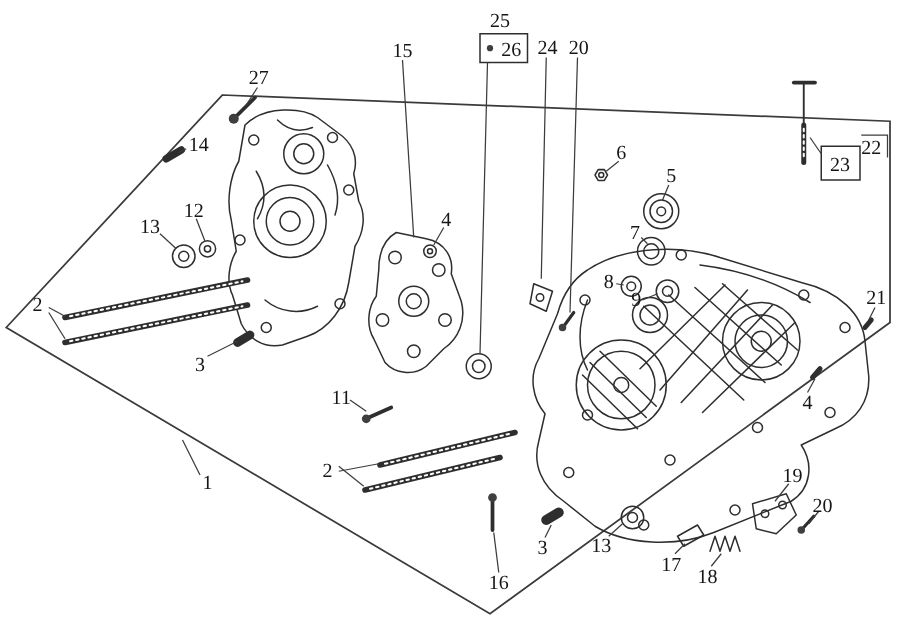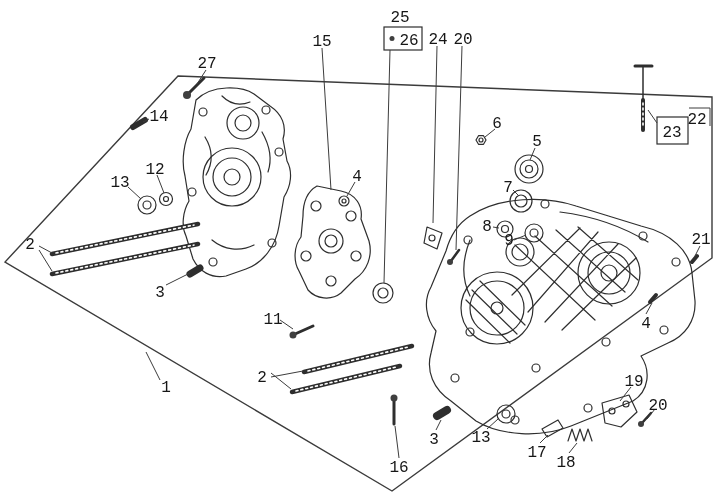--- a/index.html
+++ b/index.html
@@ -1,18 +1,18 @@
 <!DOCTYPE html>
 <html><head>
 <meta charset="utf-8">
 <style>
   html,body{margin:0;padding:0;background:#ffffff;}
   .canvas{
     position:relative;width:720px;height:495px;background:#ffffff;overflow:hidden;
-    font-family:Liberation Mono, monospace;
+    font-family:Liberation Serif, serif;
   }
   svg{display:block;}
   .art{stroke:#2e2e2e;fill:none;stroke-width:1.2;stroke-linejoin:round;stroke-linecap:round;}
   .frame{stroke:#3b3b3b;fill:none;stroke-width:1.4;}
   .leader{stroke:#3c3c3c;stroke-width:1;fill:none;}
   .box{fill:none;stroke:#2e2e2e;stroke-width:1.2;}
   .solid{fill:#3f3f3f;stroke:none;}
   .thread{stroke:#ffffff;stroke-width:1.6;stroke-dasharray:2 3;fill:none;}
   .callout{font-size:16px;fill:#161616;text-anchor:middle;}
 </style>

